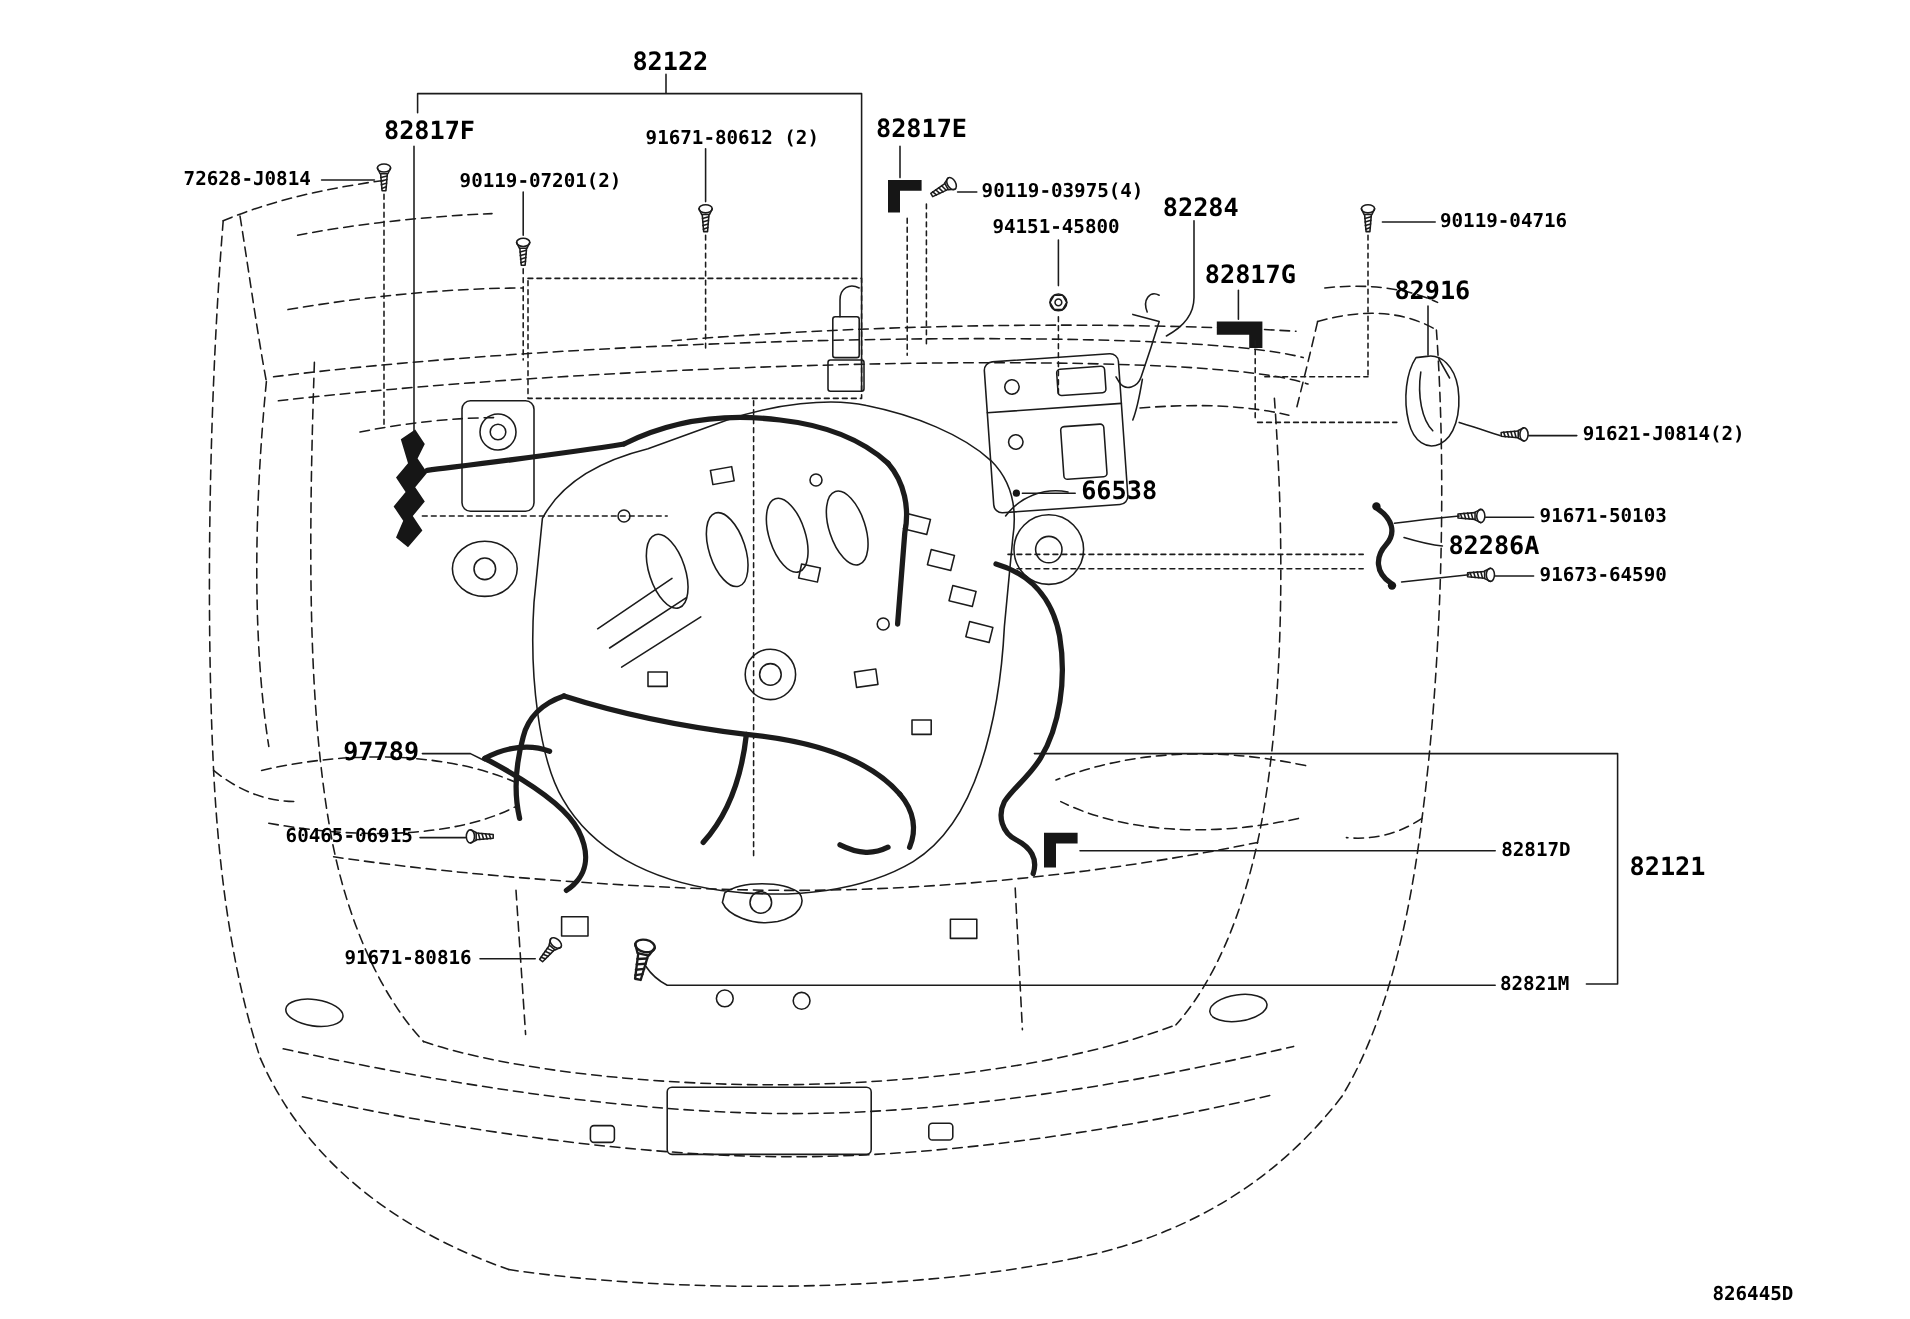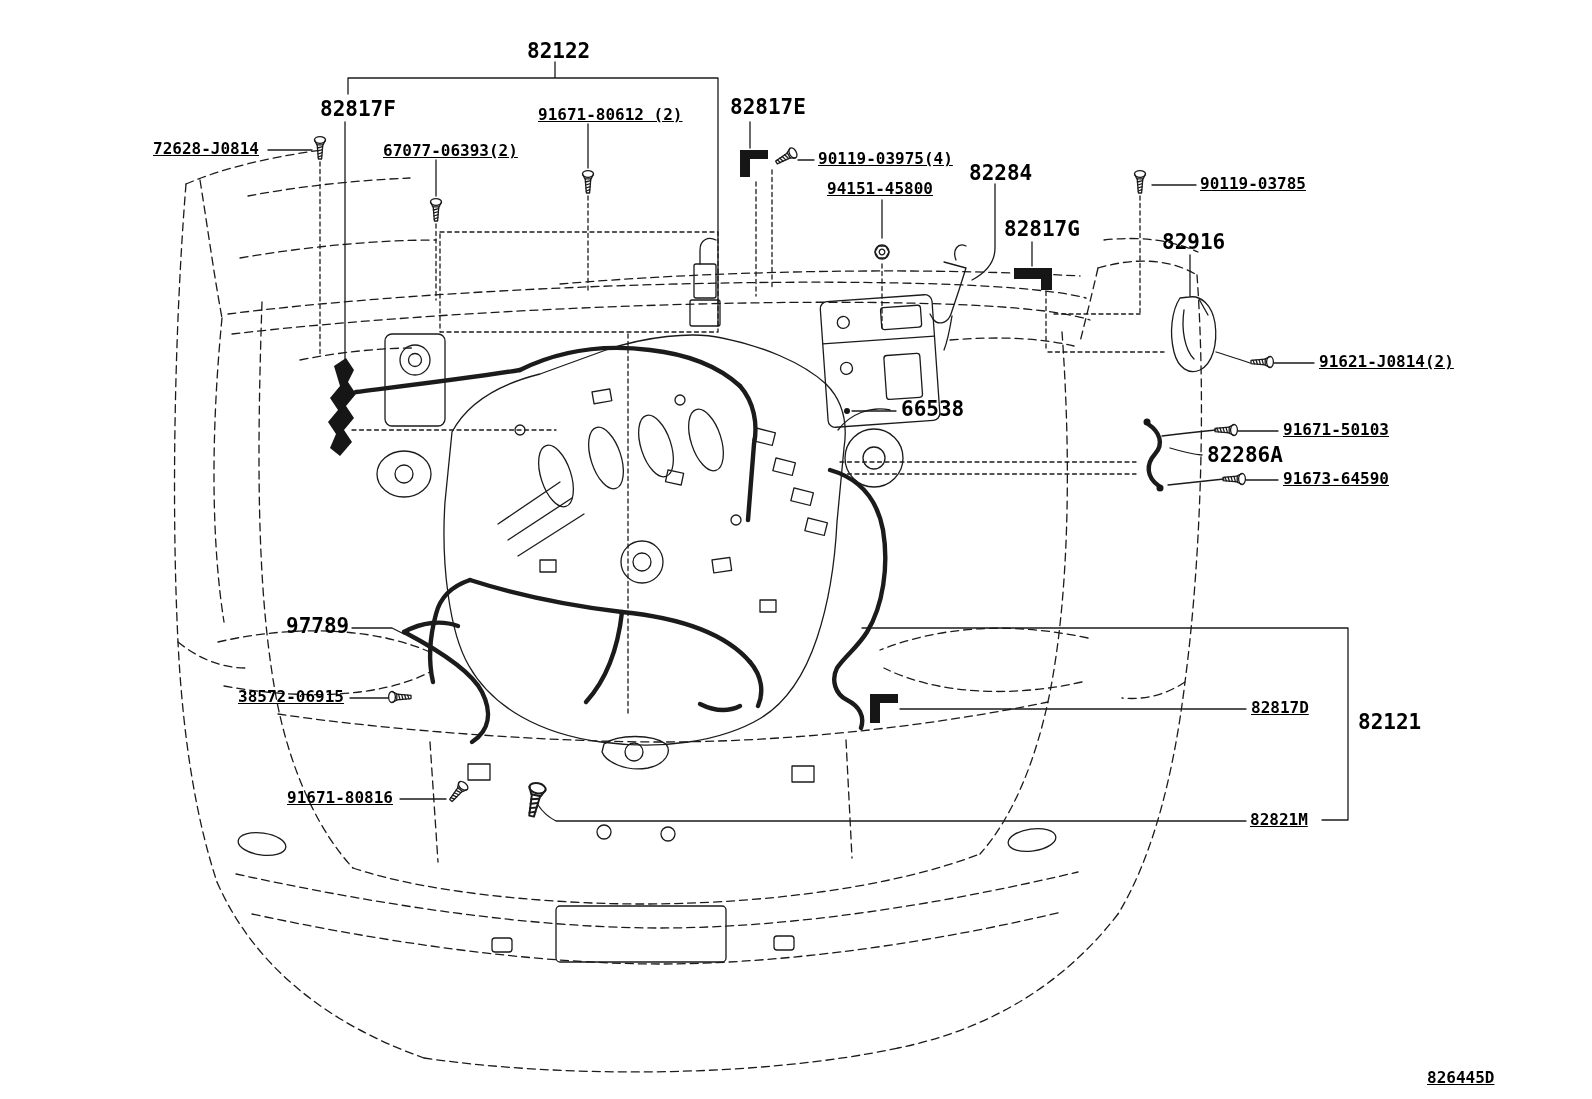--- a/index.html
+++ b/index.html
@@ -2,21 +2,21 @@
 <html><head>
 <meta charset="utf-8">
 <style>
   html,body{margin:0;padding:0;background:#ffffff;}
   .stage{position:relative;width:1592px;height:1099px;background:#ffffff;overflow:hidden;
          font-family:"DejaVu Sans Mono","Liberation Mono",monospace;}
   .stage svg{position:absolute;left:0;top:0;}
   .labels{position:absolute;left:0;top:0;width:100%;height:100%;}
   .pl{position:absolute;font-weight:700;color:#000;white-space:nowrap;line-height:1.1;}
   .pl.lg{font-size:21px;}
-  .pl.md{font-size:16px;text-decoration:underline;}
+  .pl.md{font-size:16px;}
   
   .ln{fill:none;stroke:#1b1b1b;stroke-width:1.3;stroke-linecap:round;stroke-linejoin:round;}
   .dsh{stroke-dasharray:8 5;}
   .dsh2{stroke-dasharray:4 3.5;}
   .thick{stroke-width:4.4;}
   .fillb{fill:#161616;stroke:none;}
 </style>
 </head>
 <body>
 
@@ -235,34 +235,34 @@
         </g>
   </g>
 </svg>
 
 <div class="labels">
   <div class="pl lg" style="left:527px;top:40px">82122</div>
   <div class="pl lg" style="left:320px;top:98px">82817F</div>
   <div class="pl md" style="left:538px;top:106px">91671-80612 (2)</div>
   <div class="pl lg" style="left:730px;top:96px">82817E</div>
   <div class="pl md" style="left:153px;top:140px">72628-J0814</div>
-  <div class="pl md" style="left:383px;top:142px">67077-06393(2)</div>
+  <div class="pl md" style="left:383px;top:142px">90119-07201(2)</div>
   <div class="pl md" style="left:818px;top:150px">90119-03975(4)</div>
   <div class="pl lg" style="left:969px;top:162px">82284</div>
   <div class="pl md" style="left:827px;top:180px">94151-45800</div>
   <div class="pl lg" style="left:1004px;top:218px">82817G</div>
-  <div class="pl md" style="left:1200px;top:175px">90119-03785</div>
+  <div class="pl md" style="left:1200px;top:175px">90119-04716</div>
   <div class="pl lg" style="left:1162px;top:231px">82916</div>
   <div class="pl md" style="left:1319px;top:353px">91621-J0814(2)</div>
   <div class="pl lg" style="left:901px;top:398px">66538</div>
   <div class="pl md" style="left:1283px;top:421px">91671-50103</div>
   <div class="pl lg" style="left:1207px;top:444px">82286A</div>
   <div class="pl md" style="left:1283px;top:470px">91673-64590</div>
   <div class="pl lg" style="left:286px;top:615px">97789</div>
-  <div class="pl md" style="left:238px;top:688px">38572-06915</div>
+  <div class="pl md" style="left:238px;top:688px">60465-06915</div>
   <div class="pl md" style="left:1251px;top:699px">82817D</div>
   <div class="pl lg" style="left:1358px;top:711px">82121</div>
   <div class="pl md" style="left:287px;top:789px">91671-80816</div>
   <div class="pl md" style="left:1250px;top:811px">82821M</div>
   <div class="pl md" style="left:1427px;top:1069px">826445D</div>
 </div>
 
 </div>
 
 </body></html>

